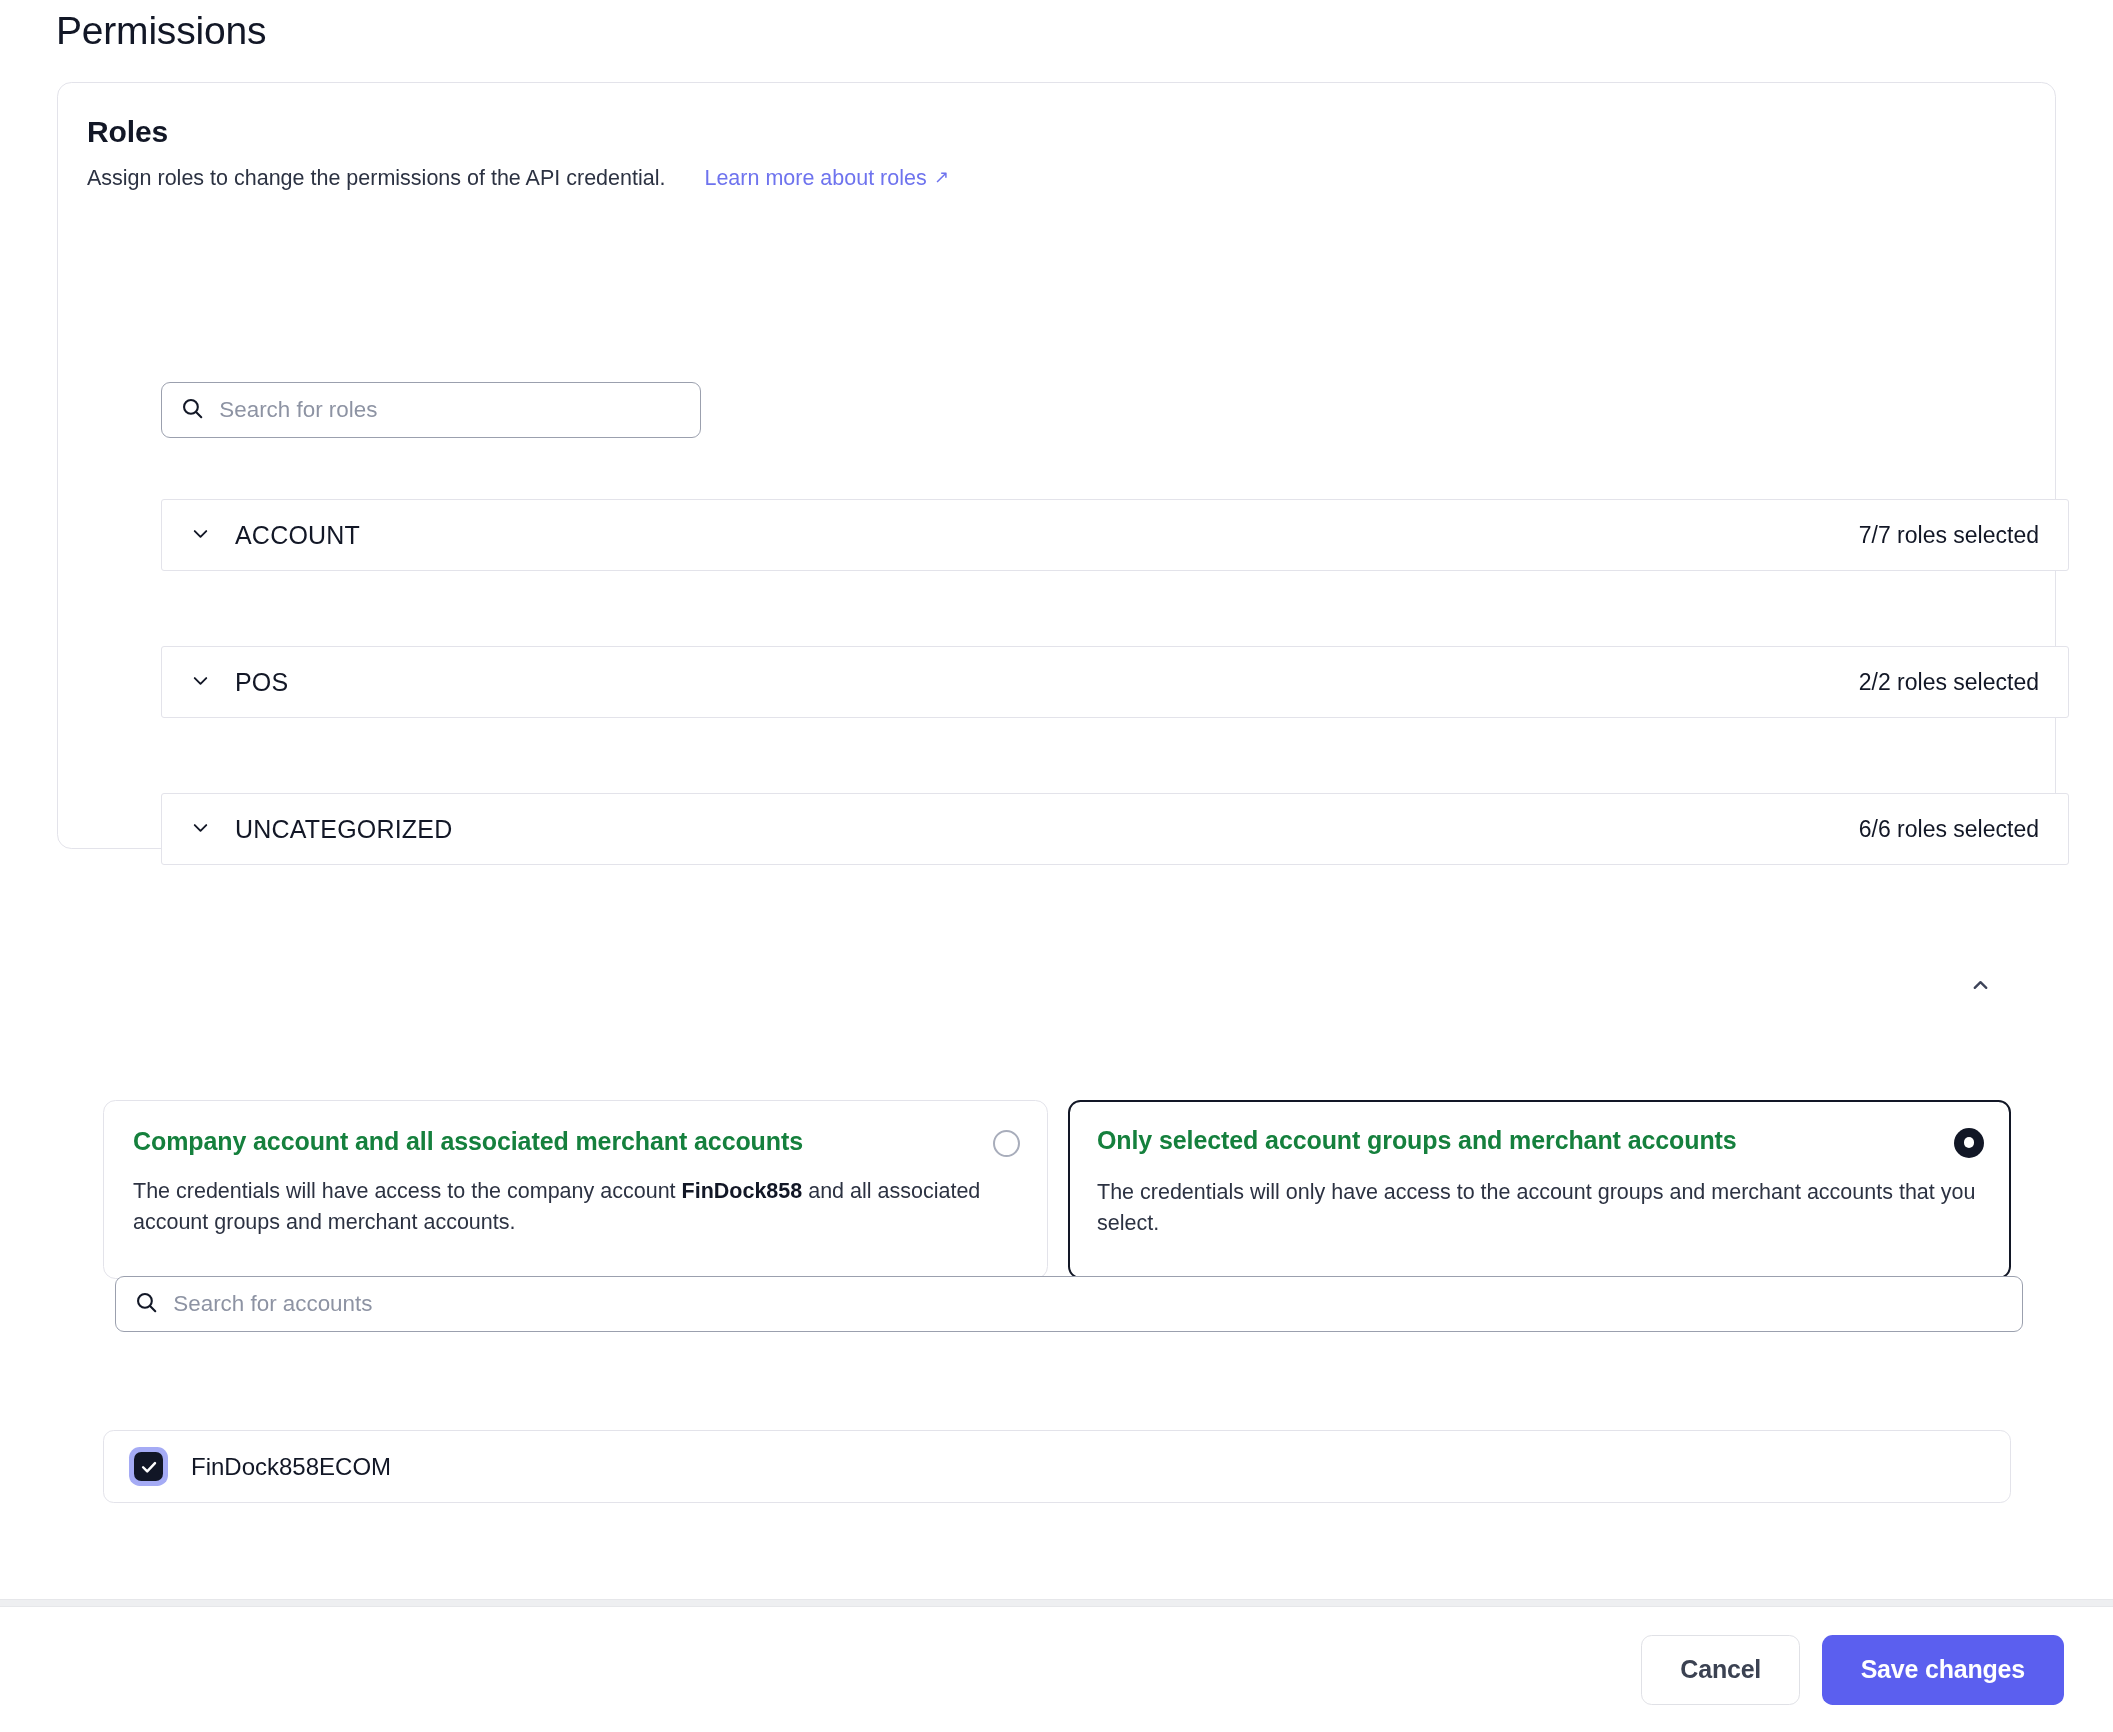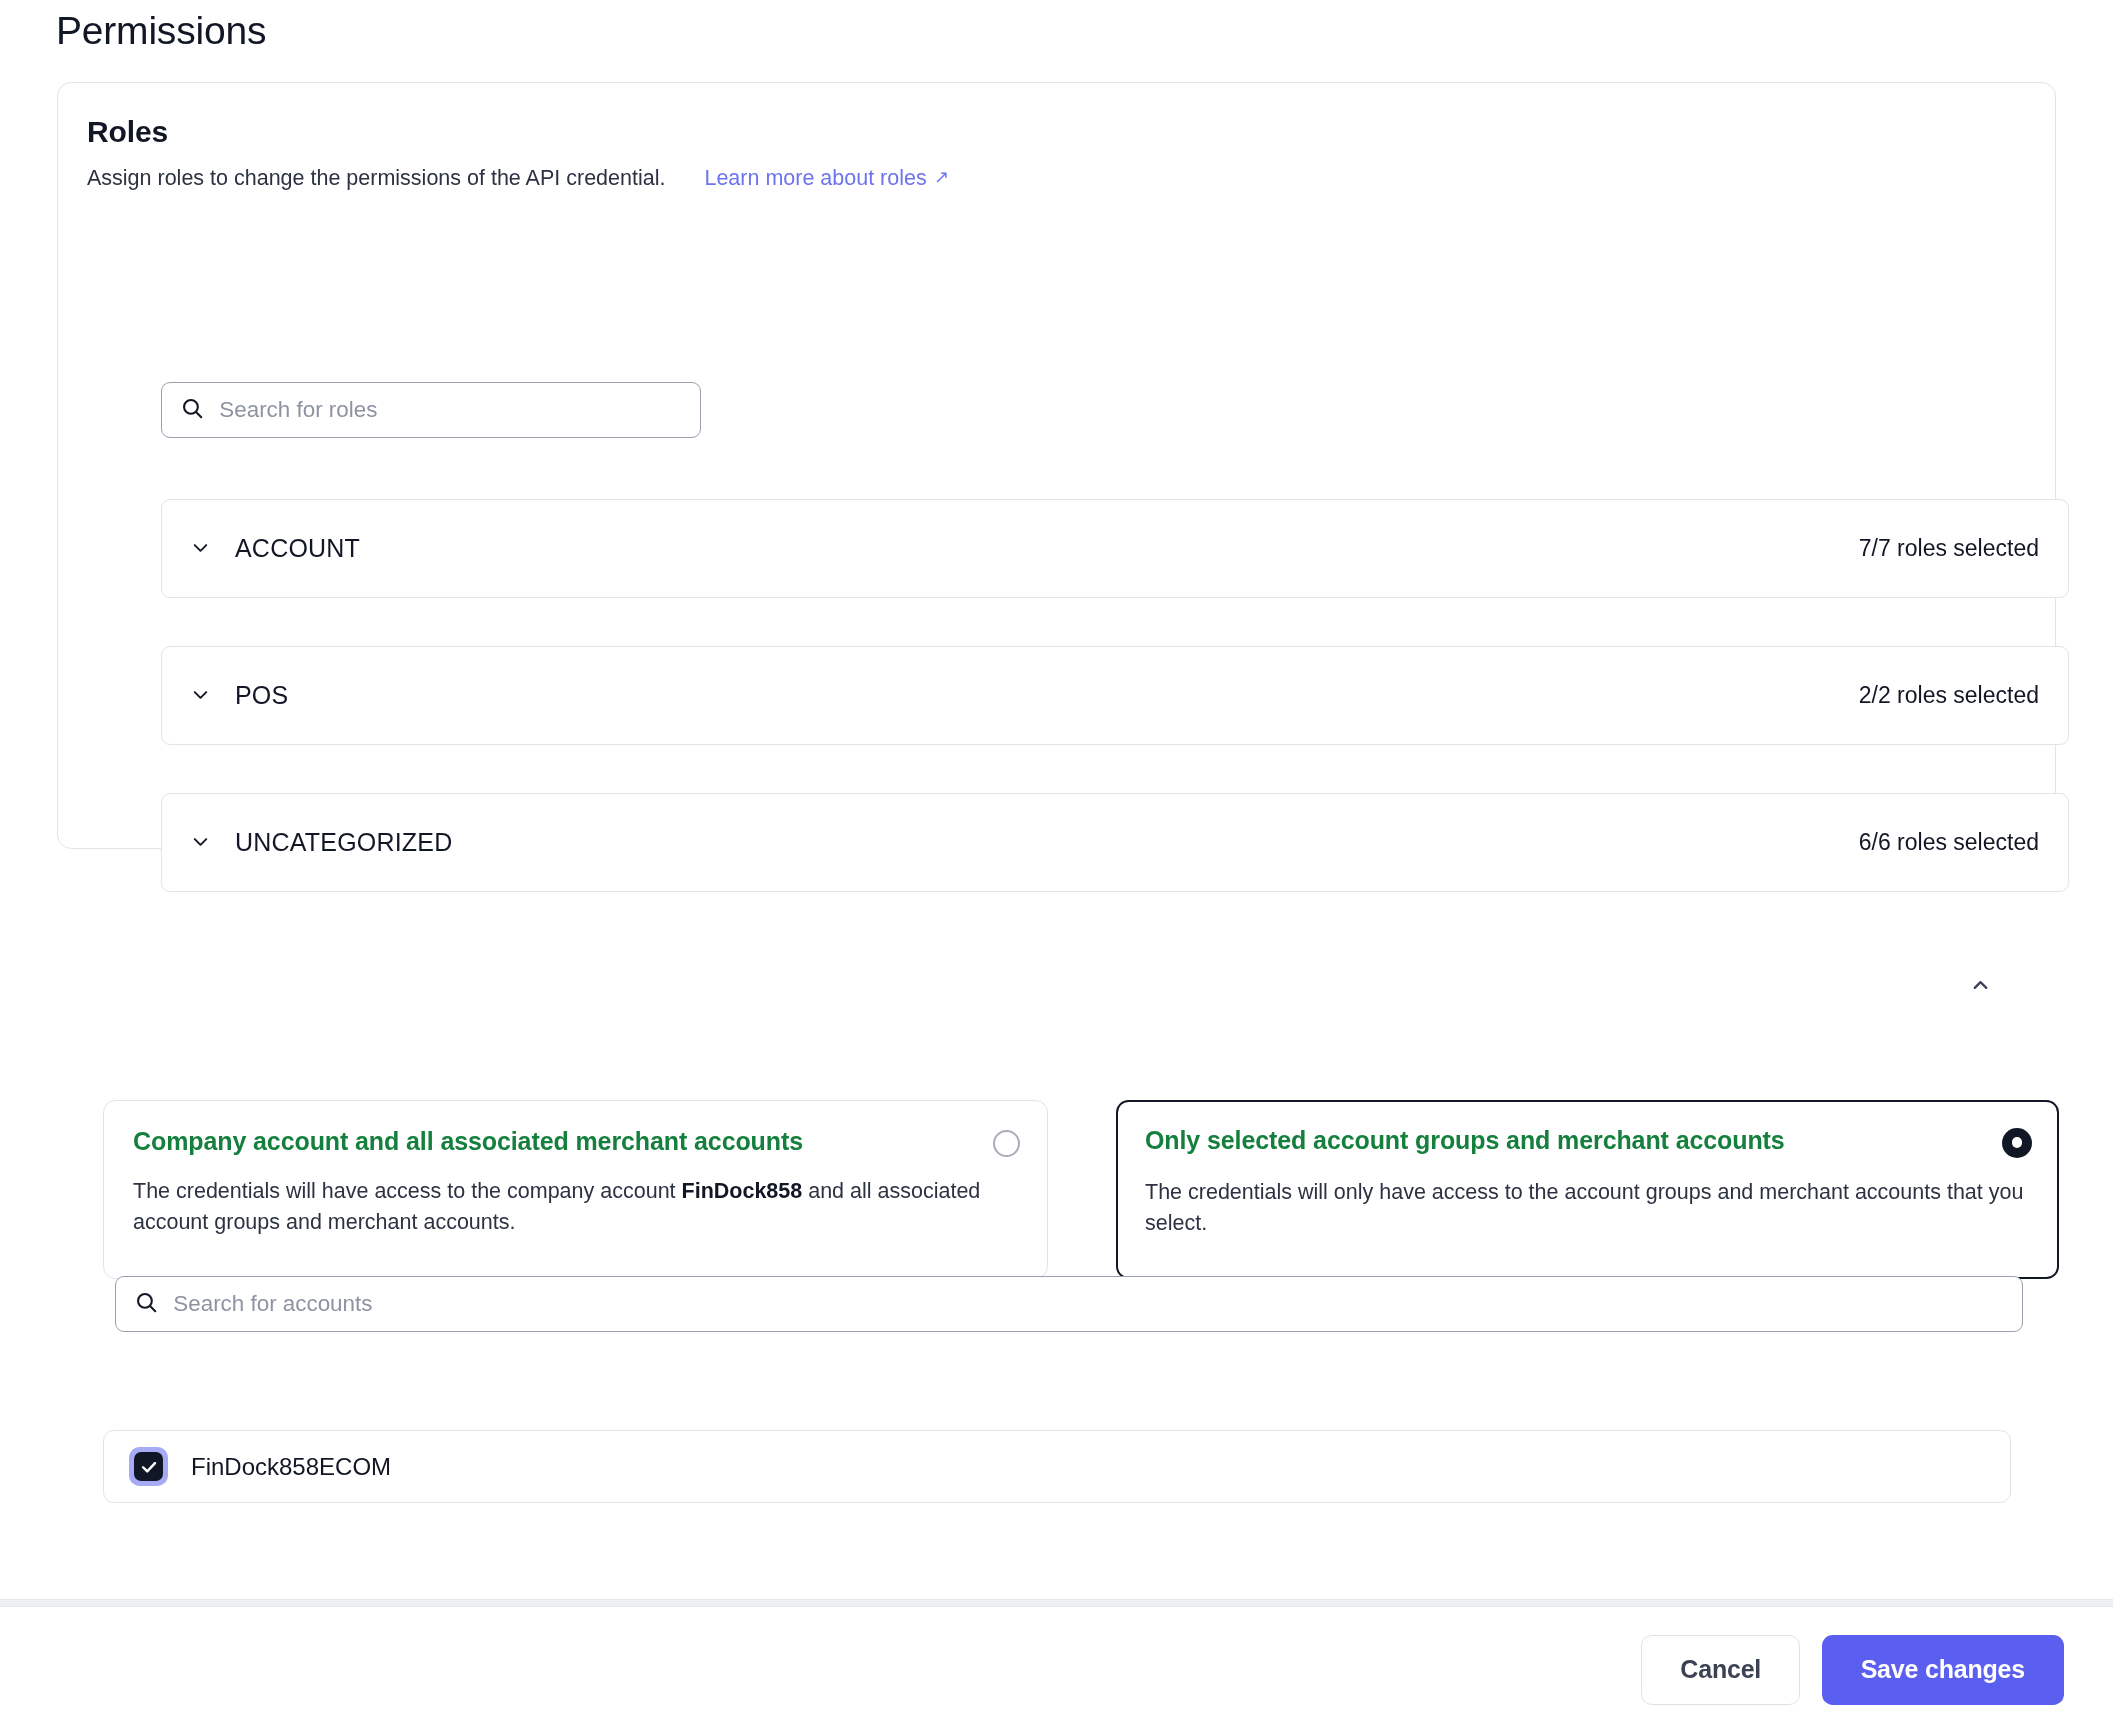--- a/index.html
+++ b/index.html
@@ -87,23 +87,23 @@
     user-select: none;
   }
   #roles-search { left: 103px; top: 299px; width: 540px; }
   #accounts-search { left: 103px; top: 1276px; width: 1908px; margin-left: 12px; }
 
   
   .role-row {
     position: absolute;
     left: 103px;
     width: 1908px;
-    height: 99px;
+    height: 72px;
     border: 1.3px solid #e3e3ea;
-    border-radius: 9px;
+    border-radius: 3px;
     background: #fff;
     display: flex;
     align-items: center;
     cursor: pointer;
   }
   .role-row .chev { margin-left: 27px; margin-right: 23px; flex: 0 0 auto; }
   .role-row .rname {
     font-size: 25px;
     color: #121726;
     font-weight: 400;
@@ -133,21 +133,21 @@
   .opt {
     position: absolute;
     top: 1100px;
     height: 179px;
     border-radius: 12.5px;
     background: #fff;
     padding: 25px 27px 0 29px;
     cursor: pointer;
   }
   #opt-company  { left: 103px;  width: 945px; border: 1.3px solid #e3e3ea; }
-  #opt-selected { left: 1068px; width: 943px; border: 2.7px solid #121726; padding: 23px 25px 0 27px; margin-left: 48px; }
+  #opt-selected { left: 1068px; width: 943px; border: 2.7px solid #121726; padding: 23px 25px 0 27px; }
 
   .opt-head {
     display: flex;
     align-items: flex-start;
     justify-content: space-between;
   }
   .opt-title {
     font-size: 25px;
     font-weight: 700;
     color: #15803d;

